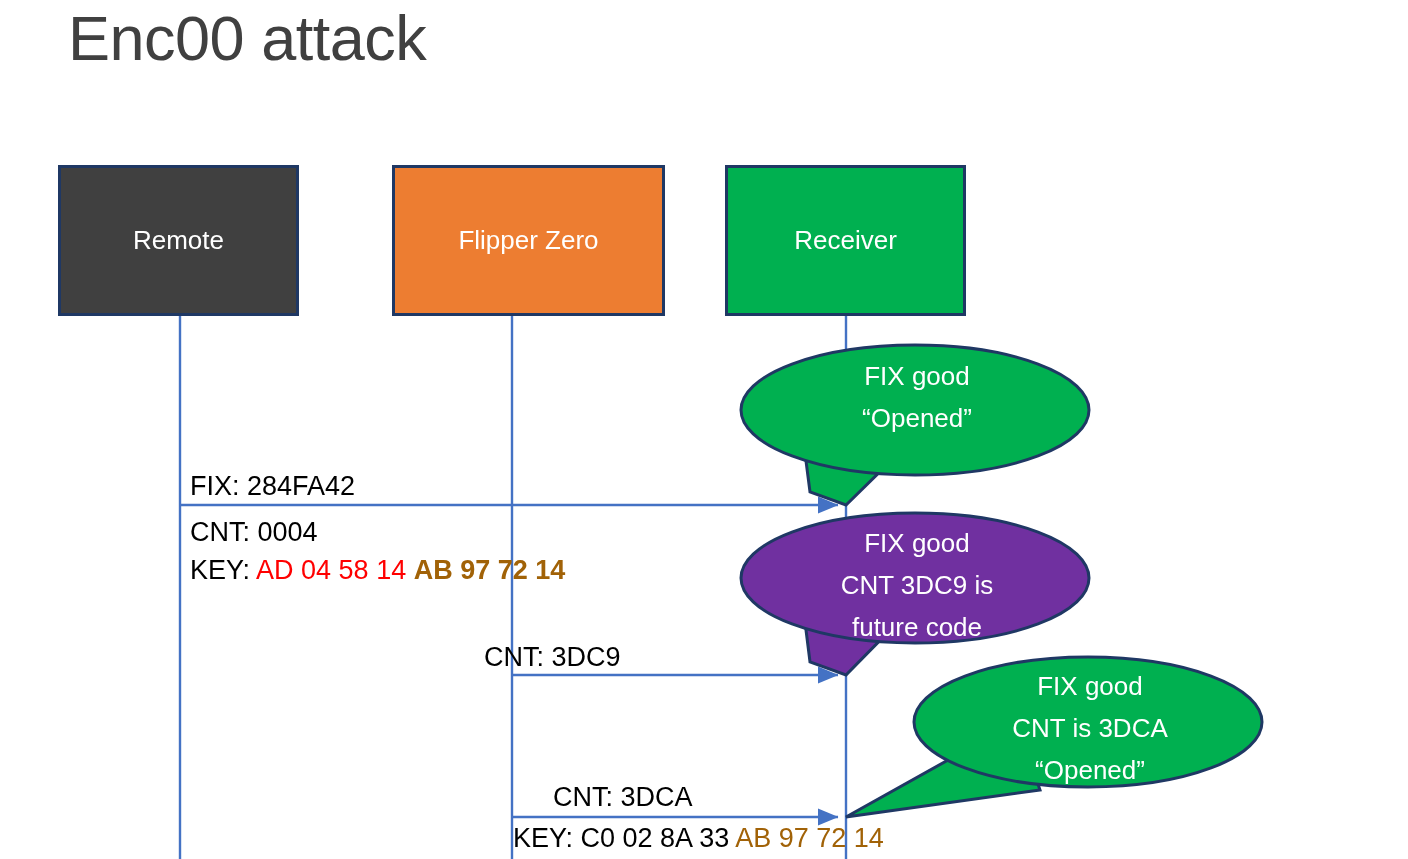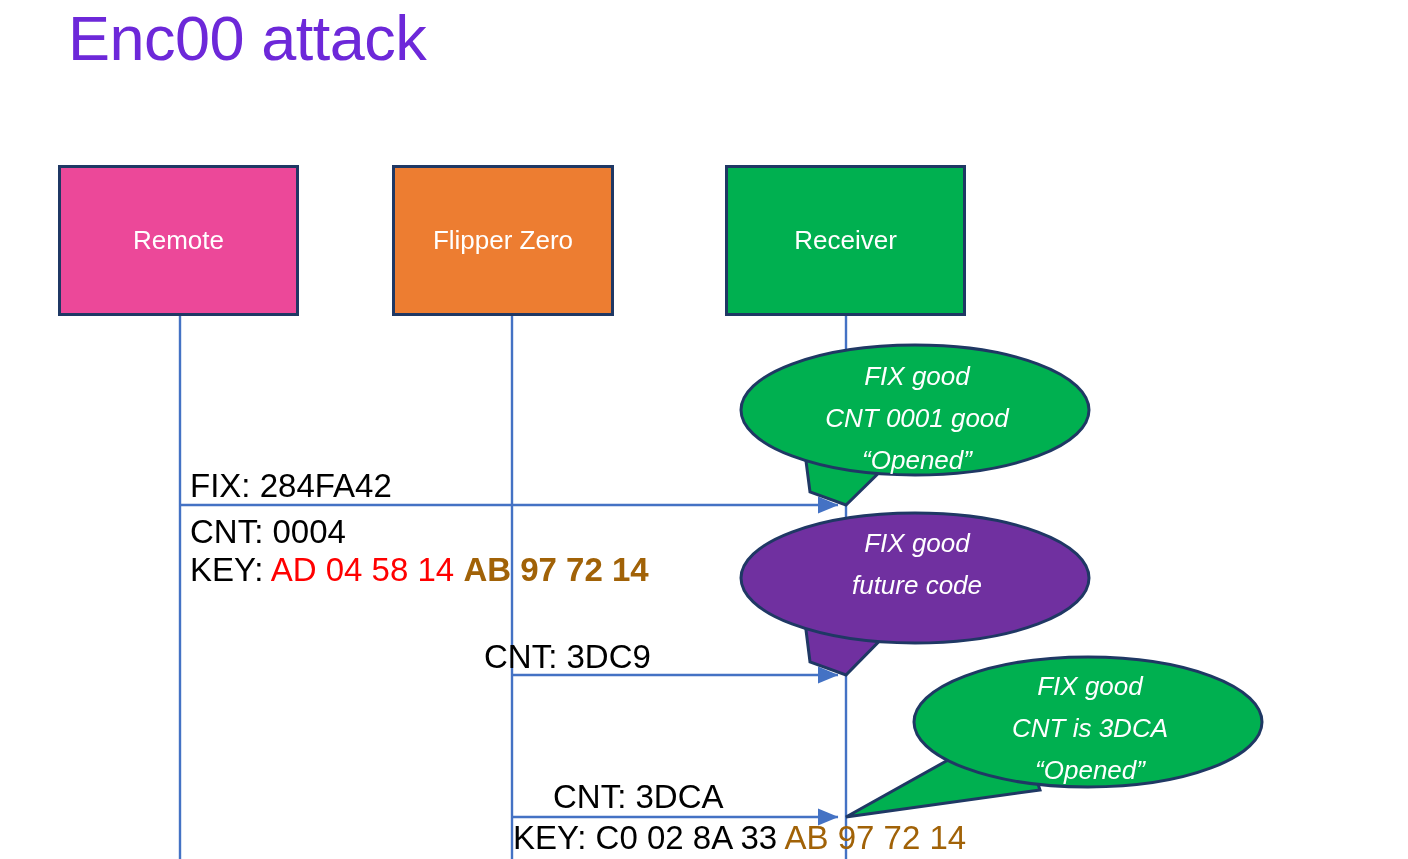--- a/index.html
+++ b/index.html
@@ -23,21 +23,21 @@
   }
 
   
   #slide-title {
     position: absolute;
     left: 68px;
     top: 2px;
     font-size: 63px;
     font-weight: 300;
     letter-spacing: -0.5px;
-    color: #6d28d9;
+    color: #404040;
     white-space: nowrap;
     line-height: 1.15;
   }
 
   
   #diagram {
     position: absolute;
     left: 0;
     top: 0;
     width: 1408px;
@@ -53,27 +53,27 @@
     align-items: center;
     justify-content: center;
   }
   .actor-label {
     color: #ffffff;
     font-size: 26px;
     font-weight: 400;
     white-space: nowrap;
   }
   #actor-remote   { left: 58px;  top: 165px; width: 241px; height: 151px; }
-  #actor-flipper  { left: 392px; top: 165px; width: 222px; height: 151px; }
+  #actor-flipper  { left: 392px; top: 165px; width: 273px; height: 151px; }
   #actor-receiver { left: 725px; top: 165px; width: 241px; height: 151px; }
 
   
   .msg-text {
     position: absolute;
-    font-size: 33px;
+    font-size: 27px;
     line-height: 40px;
     white-space: nowrap;
     color: #000000;
   }
   .hex-red   { color: #FF0000; text-align: center; }
   .hex-green { color: #a16207; }
   .bold      { font-weight: bold; }
 
   #msg-fix-remote  { left: 190px; top: 466px; }
   #msg-cnt-remote  { left: 190px; top: 512px; }
@@ -84,21 +84,20 @@
   #msg-key-flip-2  { left: 513px; top: 818px; }
 
   
   .callout-text {
     position: absolute;
     color: #ffffff;
     font-size: 26px;
     line-height: 42px;
     text-align: center;
     white-space: nowrap;
-    font-style: italic;
   }
   #callout-1-text { left: 747px; top: 355px; width: 340px; }
   #callout-2-text { left: 747px; top: 522px; width: 340px; }
   #callout-3-text { left: 920px; top: 665px; width: 340px; }
 </style>
 </head>
 <body>
 
 <div id="slide">
 
@@ -131,21 +130,21 @@
       <path d="M 802,598 L 810,662 L 846,675 L 900,620 Z" fill="#7030A0" stroke="#1F3864" stroke-width="3"></path>
       <ellipse cx="915" cy="578" rx="174" ry="65" fill="#7030A0" stroke="#1F3864" stroke-width="3"></ellipse>
     </g>
 
     <g>
       <path d="M 975,745 L 1010,700 L 1040,790 L 846,817 Z" fill="#00B050" stroke="#1F3864" stroke-width="3"></path>
       <ellipse cx="1088" cy="722" rx="174" ry="65" fill="#00B050" stroke="#1F3864" stroke-width="3"></ellipse>
     </g>
   </svg>
 
-  <div class="actor-box" id="actor-remote" style="background:#ec4899;">
+  <div class="actor-box" id="actor-remote" style="background:#404040;">
     <span class="actor-label">Remote</span>
   </div>
 
   <div class="actor-box" id="actor-flipper" style="background:#ED7D31;">
     <span class="actor-label">Flipper Zero</span>
   </div>
 
   <div class="actor-box" id="actor-receiver" style="background:#00B050;">
     <span class="actor-label">Receiver</span>
   </div>
@@ -162,26 +161,26 @@
 
 
   <div class="msg-text" id="msg-cnt-flip-2">CNT: 3DCA</div>
 
   <div class="msg-text" id="msg-key-flip-2">
     <span>KEY: C0 02 8A 33 </span><span class="hex-green">AB 97 72 14</span>
   </div>
 
   <div class="callout-text" id="callout-1-text">
     <div>FIX good</div>
-    <div>CNT 0001 good</div>
     <div>“Opened”</div>
   </div>
 
   <div class="callout-text" id="callout-2-text">
     <div>FIX good</div>
+    <div>CNT 3DC9 is</div>
     <div>future code</div>
   </div>
 
   <div class="callout-text" id="callout-3-text">
     <div>FIX good</div>
     <div>CNT is 3DCA</div>
     <div>“Opened”</div>
   </div>
 
 </div>

